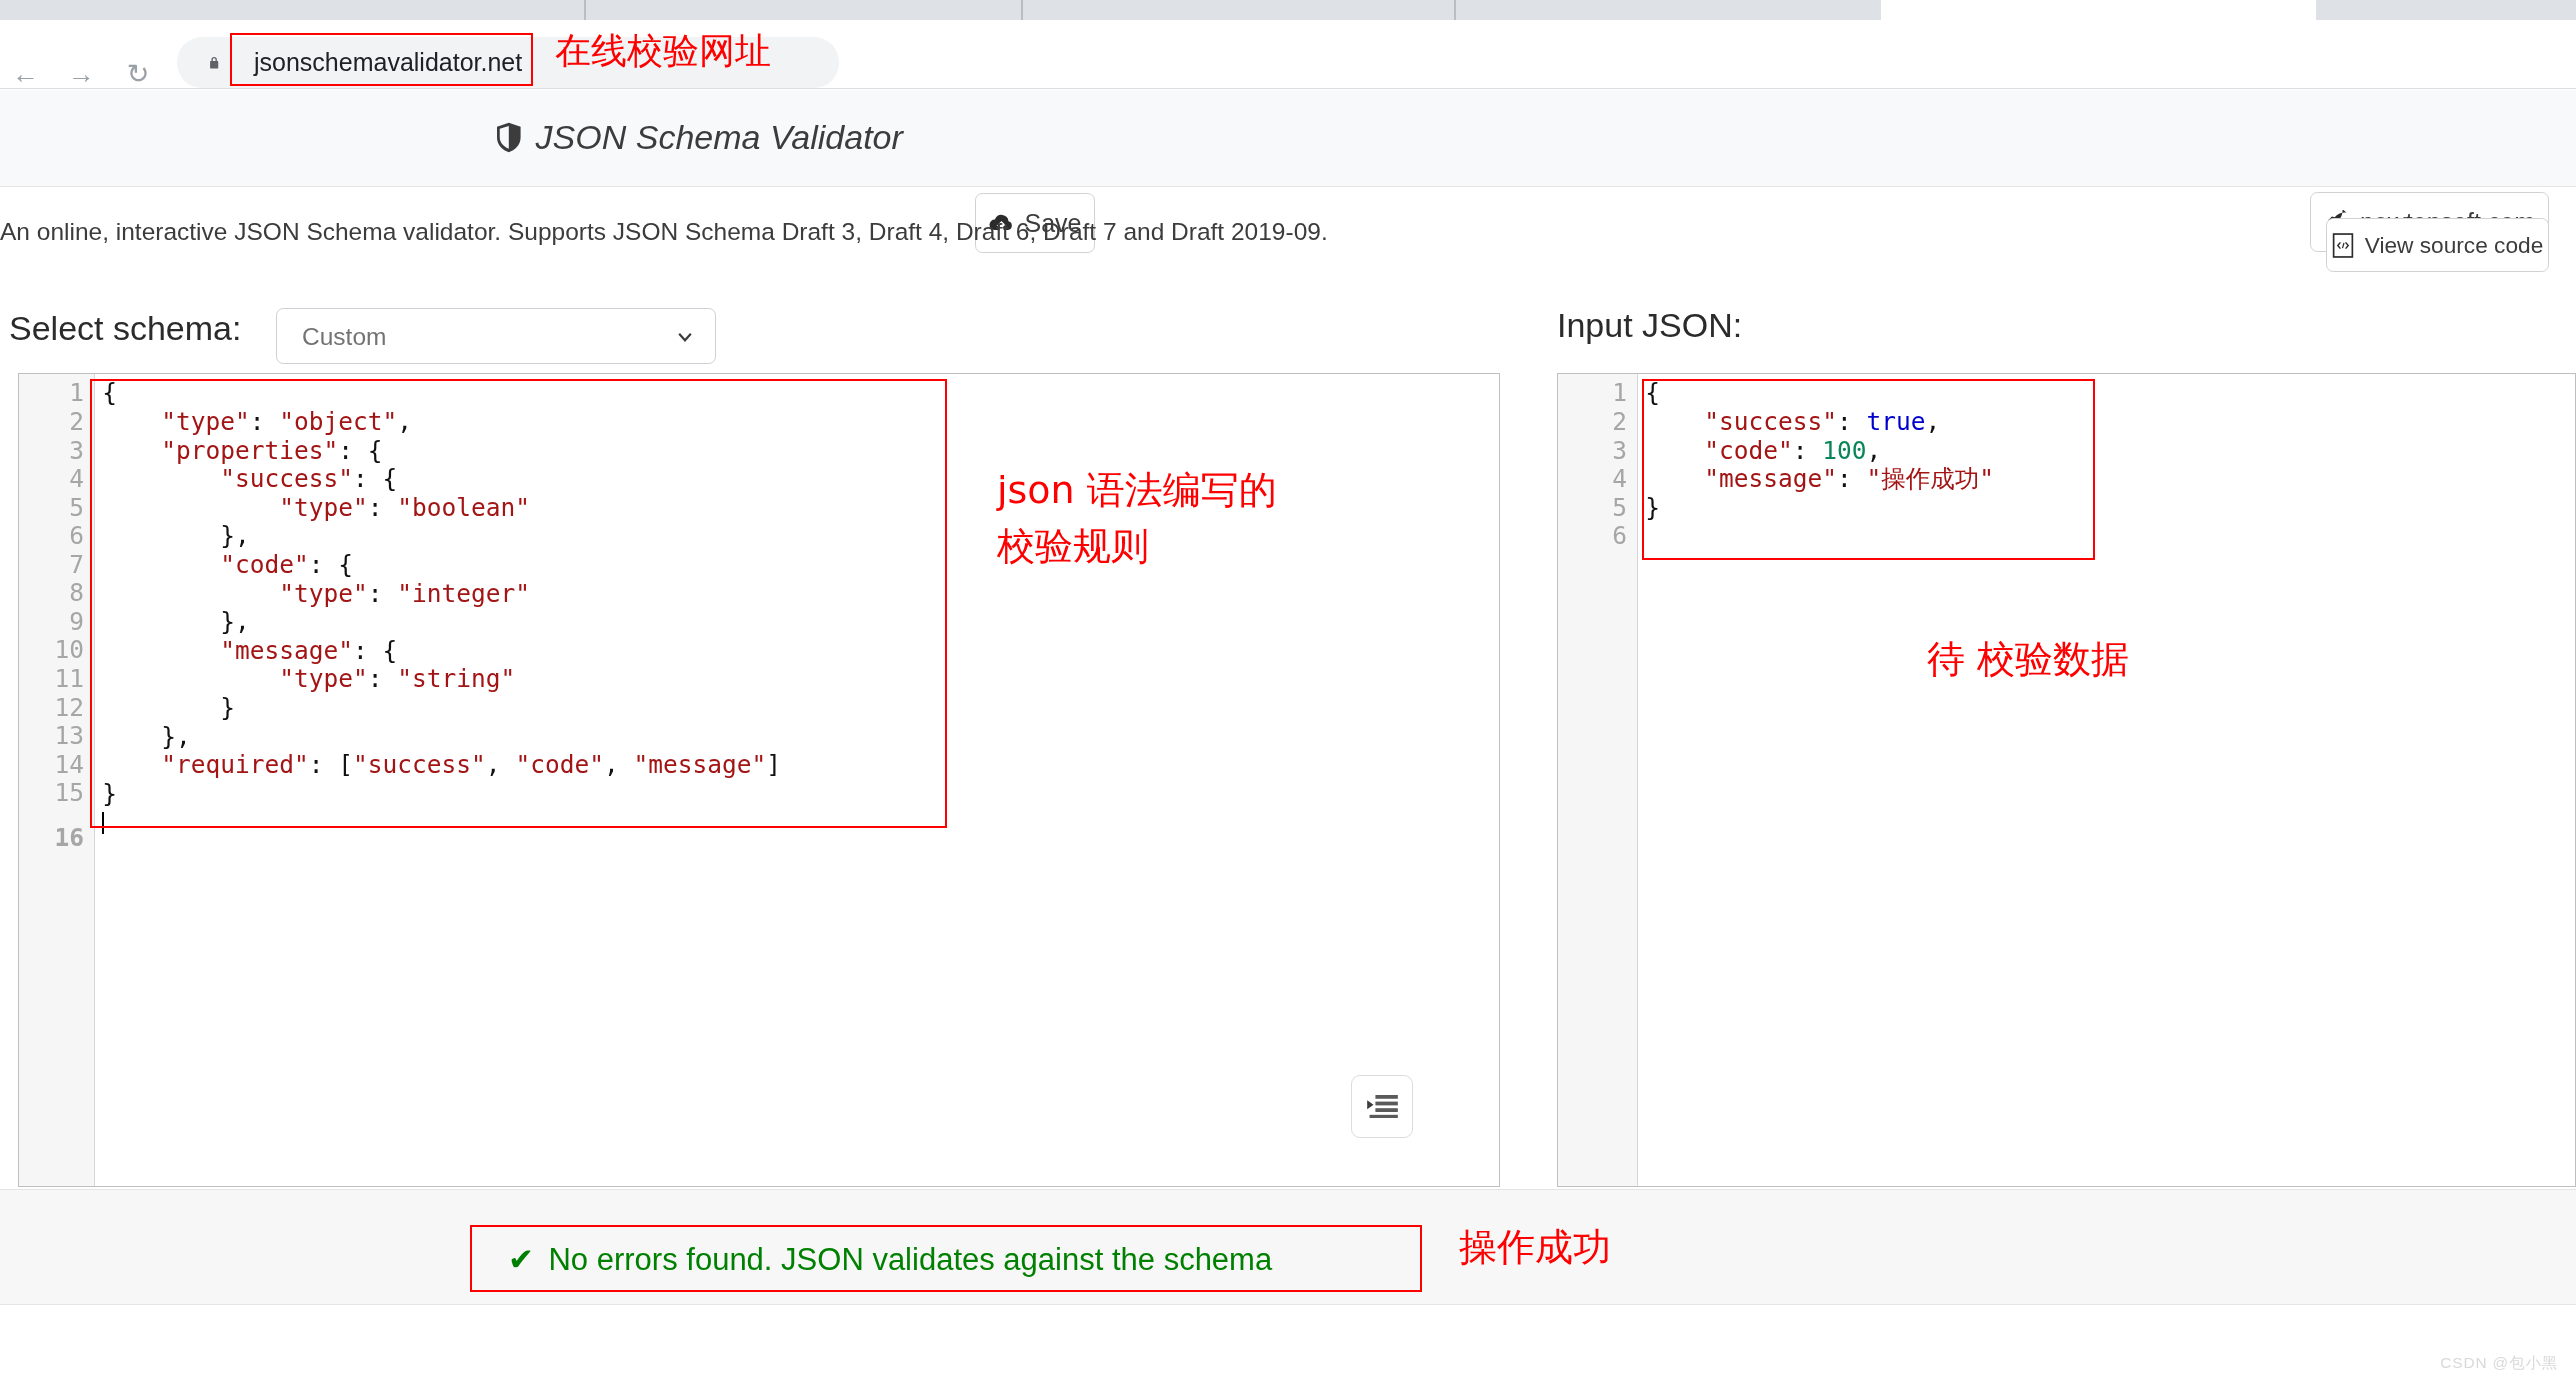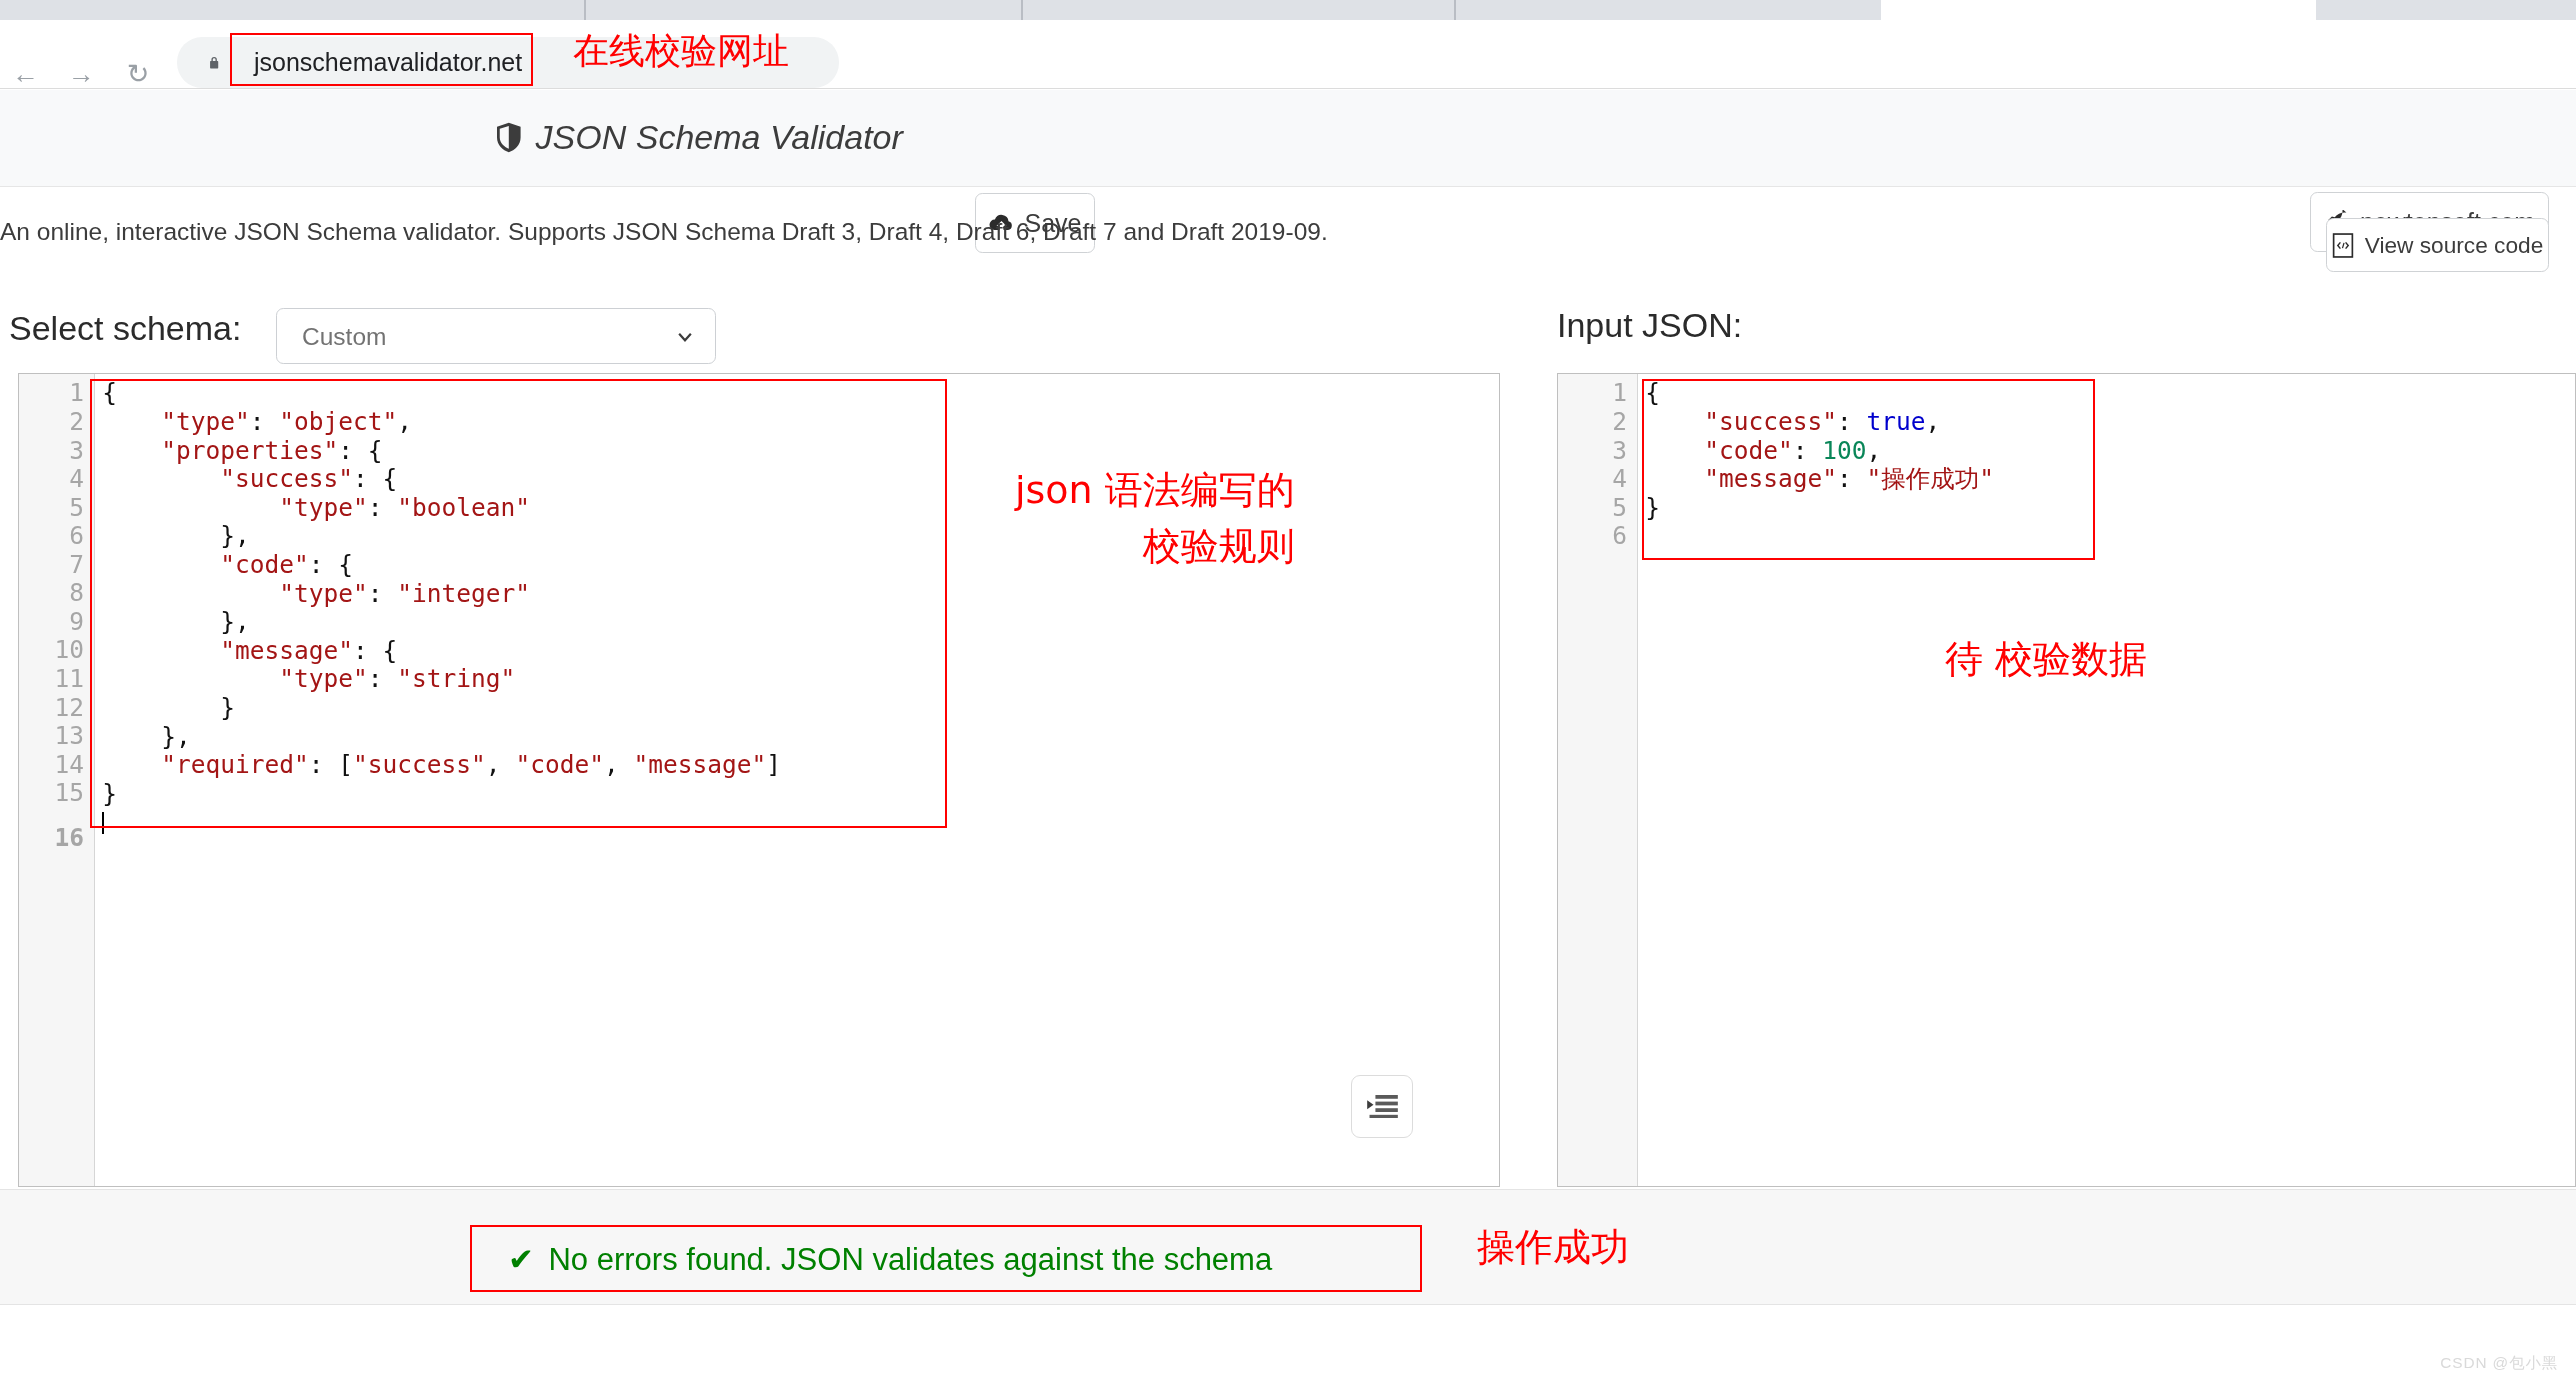--- a/index.html
+++ b/index.html
@@ -44,21 +44,20 @@
   .url-text {
     position:absolute; left:77px; top:0px; height:51px; line-height:51px;
     font-size:25px; color:#202124; white-space:nowrap;
   }
 
   
   .redbox { position:absolute; border:2.7px solid #ff0000; pointer-events:none; }
   .annot {
     position:absolute; color:#ff0000; white-space:pre-line;
     font-family:"DejaVu Sans","Liberation Sans",sans-serif;
-    margin-left:18px;
   }
 
   
   .site-header {
     position:absolute; left:0; top:90px; width:2576px; height:97px;
     background:#f8f9fa; border-bottom:0.9px solid #e6e6e6;
   }
   .brand {
     position:absolute; left:497px; top:20px; height:54px;
     display:flex; align-items:center; gap:15px;font-style:italic;
@@ -268,21 +267,21 @@
         <div class="line"><span class="s-pun">            </span><span class="s-str">"type"</span><span class="s-pun">: </span><span class="s-str">"string"</span></div>
         <div class="line"><span class="s-pun">        }</span></div>
         <div class="line"><span class="s-pun">    },</span></div>
         <div class="line"><span class="s-pun">    </span><span class="s-str">"required"</span><span class="s-pun">: [</span><span class="s-str">"success"</span><span class="s-pun">, </span><span class="s-str">"code"</span><span class="s-pun">, </span><span class="s-str">"message"</span><span class="s-pun">]</span></div>
         <div class="line"><span class="s-pun">}</span></div>
         <div class="line"><span class="caret"></span></div>
       </div>
   </div>
 
   <div class="redbox" style="left:90px;top:379px;width:857px;height:449px;"></div>
-  <div class="annot" style="left:997px;top:462px;font-size:38px;line-height:56px;text-align:right;">json 语法编写的
+  <div class="annot" style="left:997px;top:462px;font-size:38px;line-height:56px;">json 语法编写的
 校验规则</div>
 
   <div id="format-btn">
     <svg width="31" height="23.6" viewBox="0 0 26 20">
       <rect x="7" y="0" width="19" height="3.2" fill="#5a5a5a"></rect>
       <rect x="7" y="5.6" width="19" height="3.2" fill="#5a5a5a"></rect>
       <rect x="7" y="11.2" width="19" height="3.2" fill="#5a5a5a"></rect>
       <rect x="2" y="16.8" width="24" height="3.2" fill="#5a5a5a"></rect>
       <path d="M0 4.4 L5.4 8.2 L0 12z" fill="#3c3c3c"></path>
     </svg>

